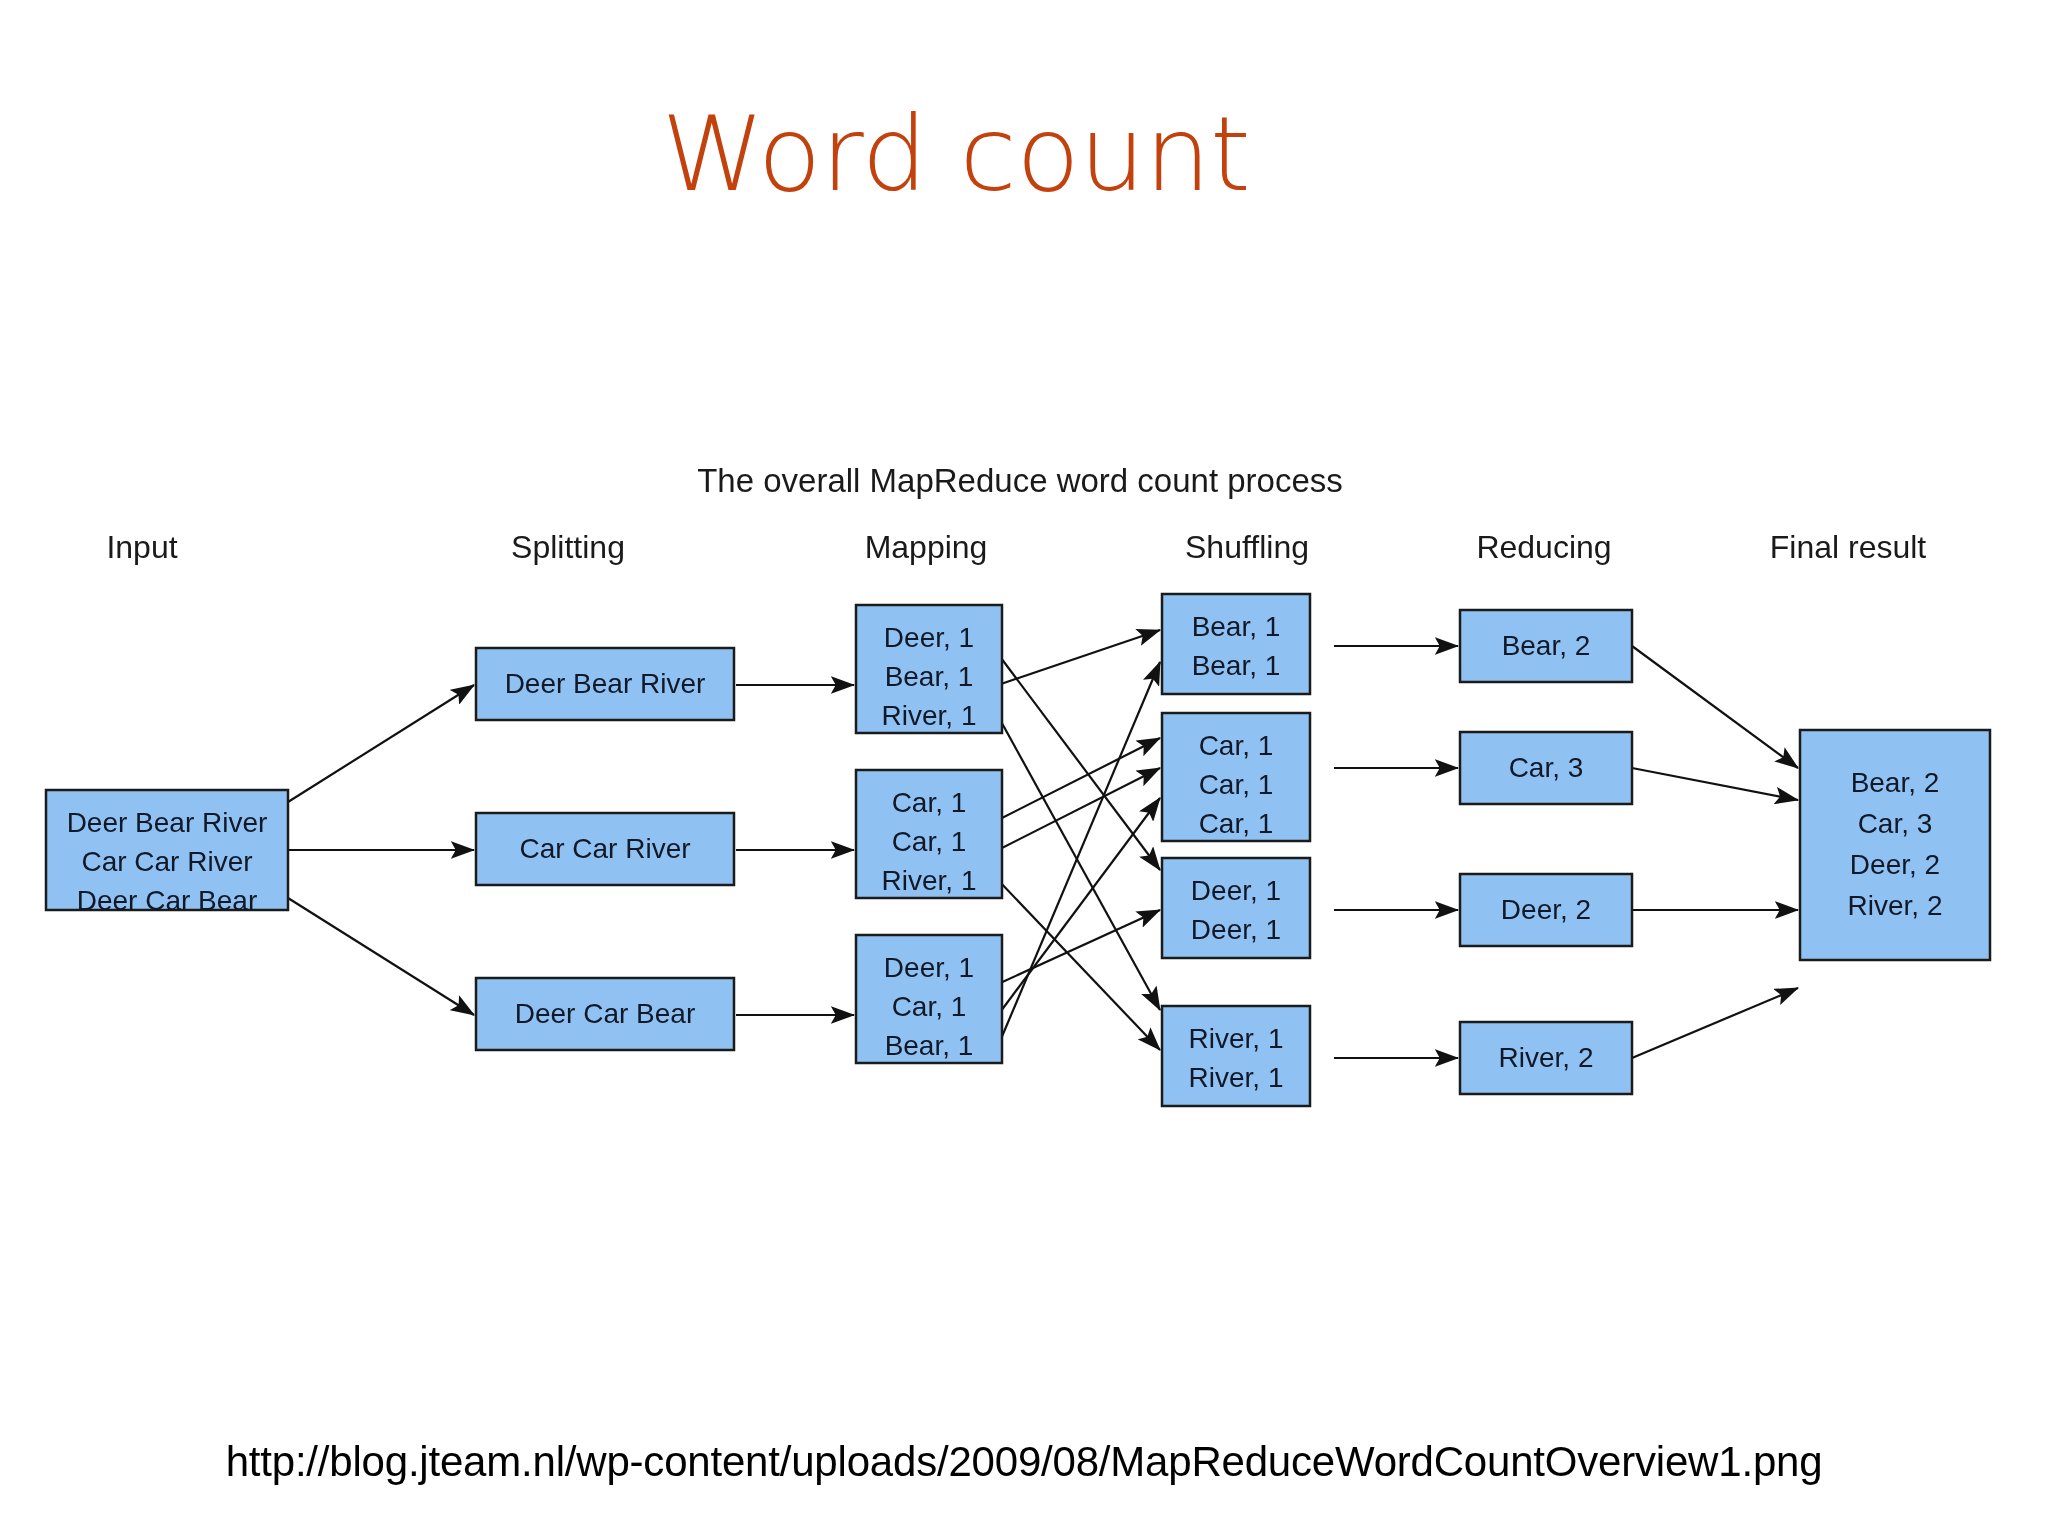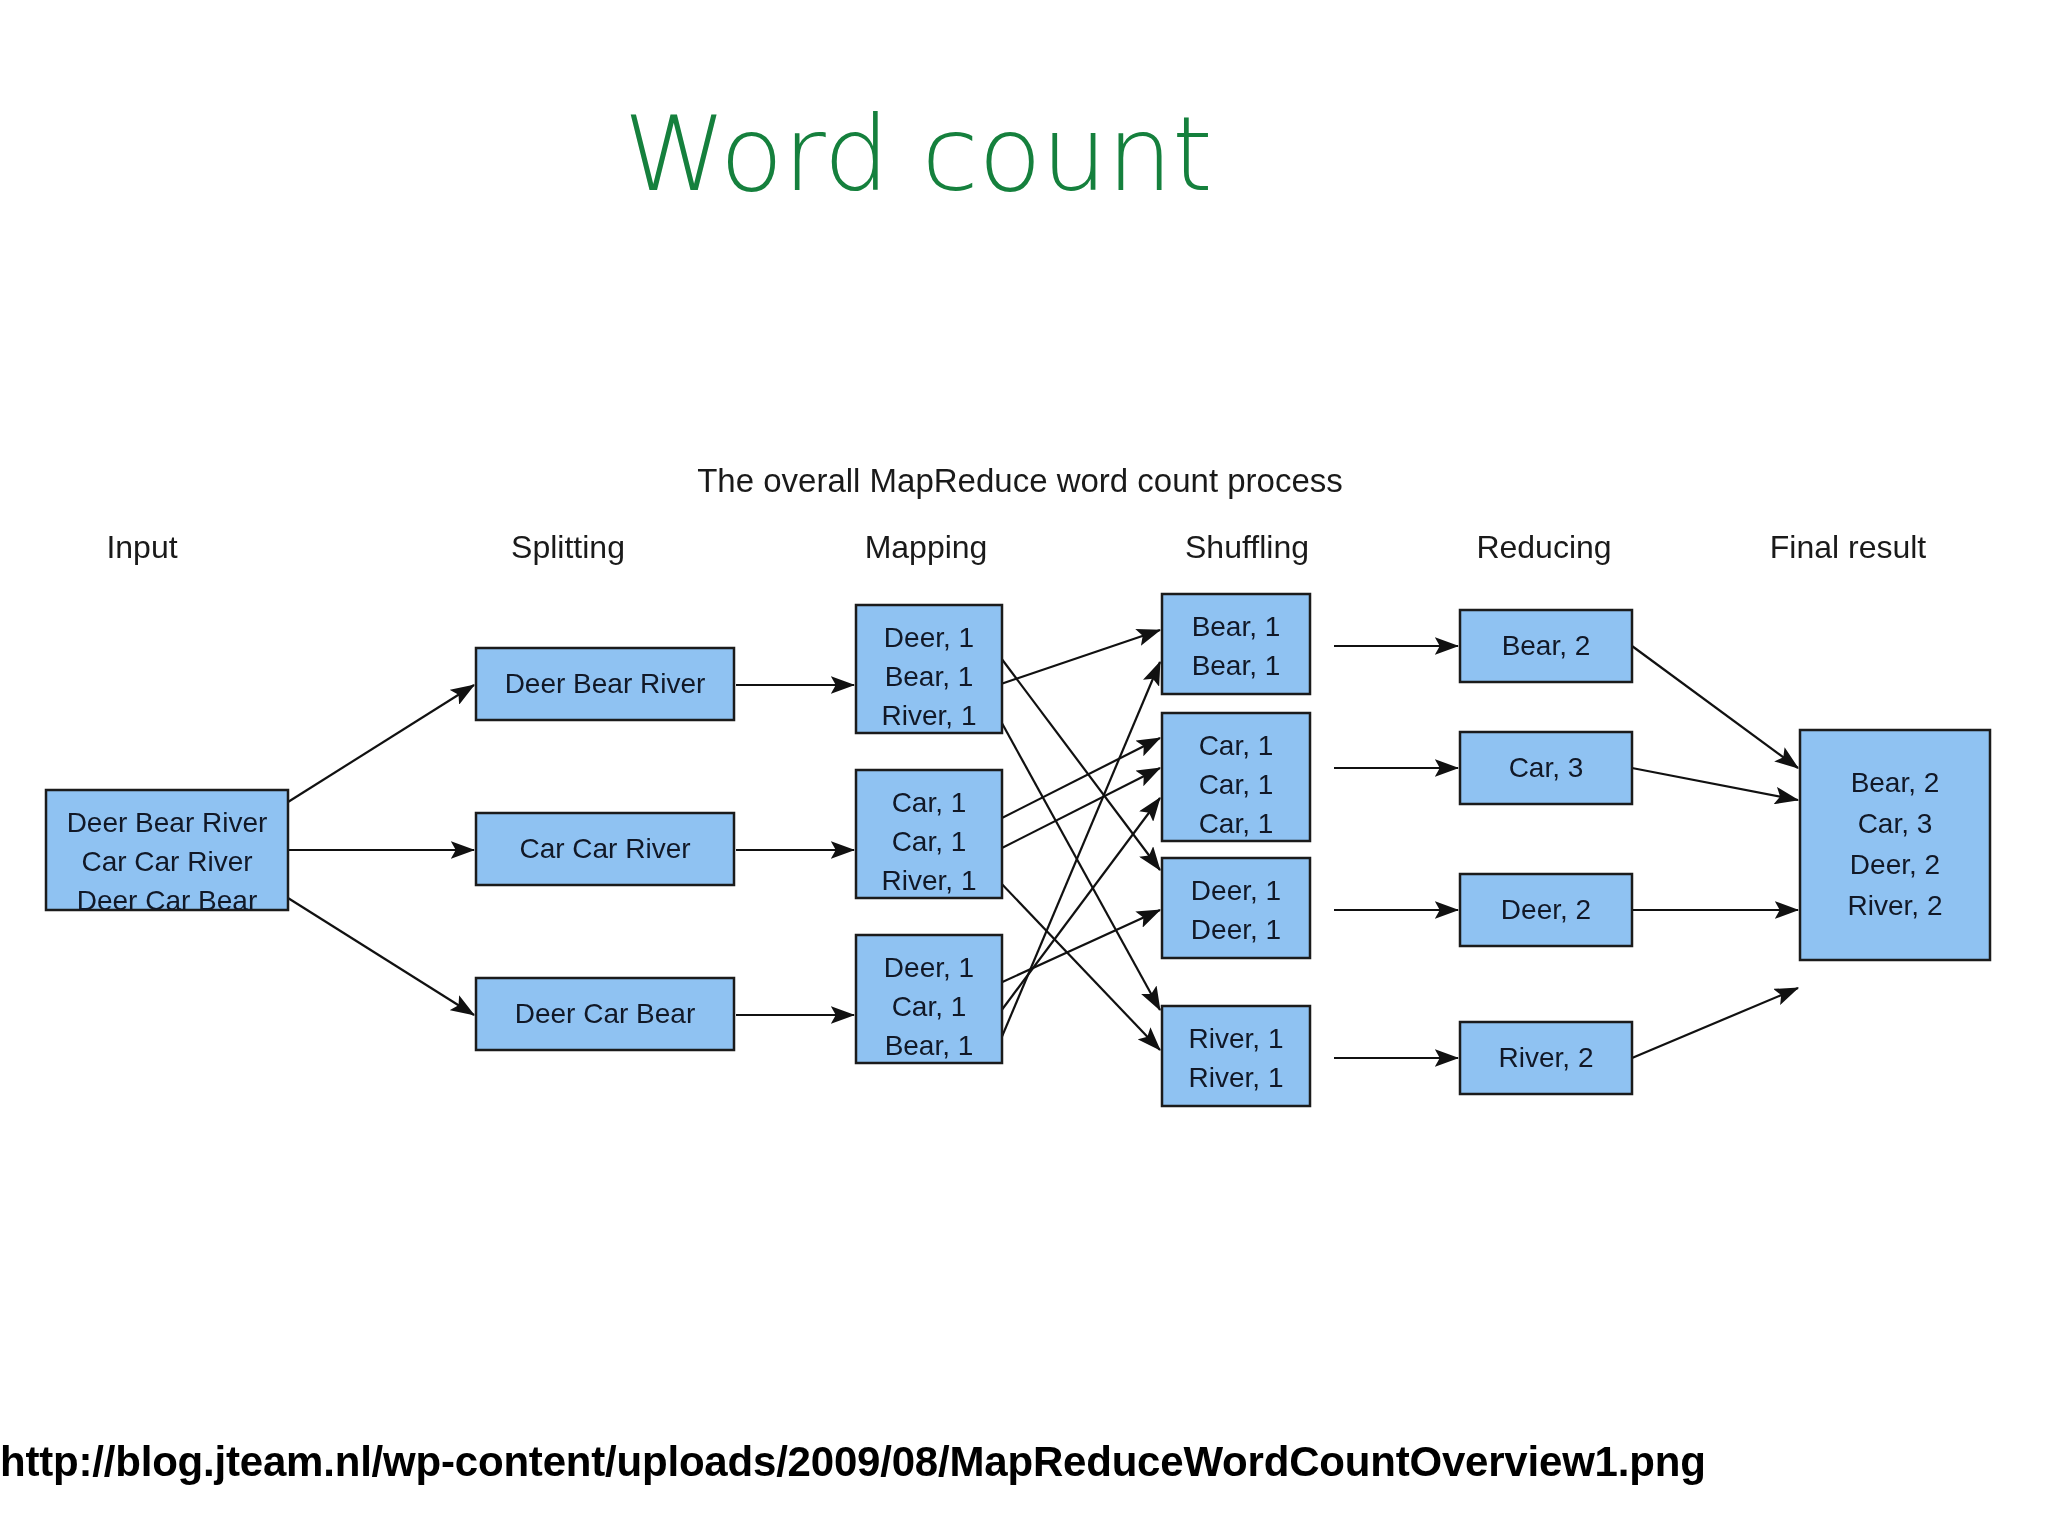--- a/index.html
+++ b/index.html
@@ -23,22 +23,23 @@
   .slide-title {
     position: absolute;
     left: 0;
     top: 96px;
     width: 1836px;
     text-align: center;
     font-family: "DejaVu Sans", sans-serif;
     font-weight: 300;
     font-size: 104px;
     line-height: 1.12;
-    color: #15803d;
+    color: #c2410c;
     letter-spacing: -0.5px;
+    padding-left: 38px;
   }
   .diagram-wrap {
     position: absolute;
     left: 36px;
     top: 450px;
     width: 1968px;
     height: 810px;
   }
   .diagram-svg {
     display: block;
@@ -69,25 +70,25 @@
   .dg-line {
     stroke: #111111;
     stroke-width: 2.2;
     fill: none;
   }
   .source-url {
     position: absolute;
     left: 0;
     top: 1438px;
     width: 2048px;
+    text-align: center;
     font-family: "Liberation Sans", sans-serif;
     font-size: 42px;
     color: #000000;
     letter-spacing: -0.2px;
-    font-weight: bold;
   }
 </style>
 </head>
 <body>
 
 <div class="slide">
 
   <div class="slide-title">Word count</div>
 
   <div class="diagram-wrap">

